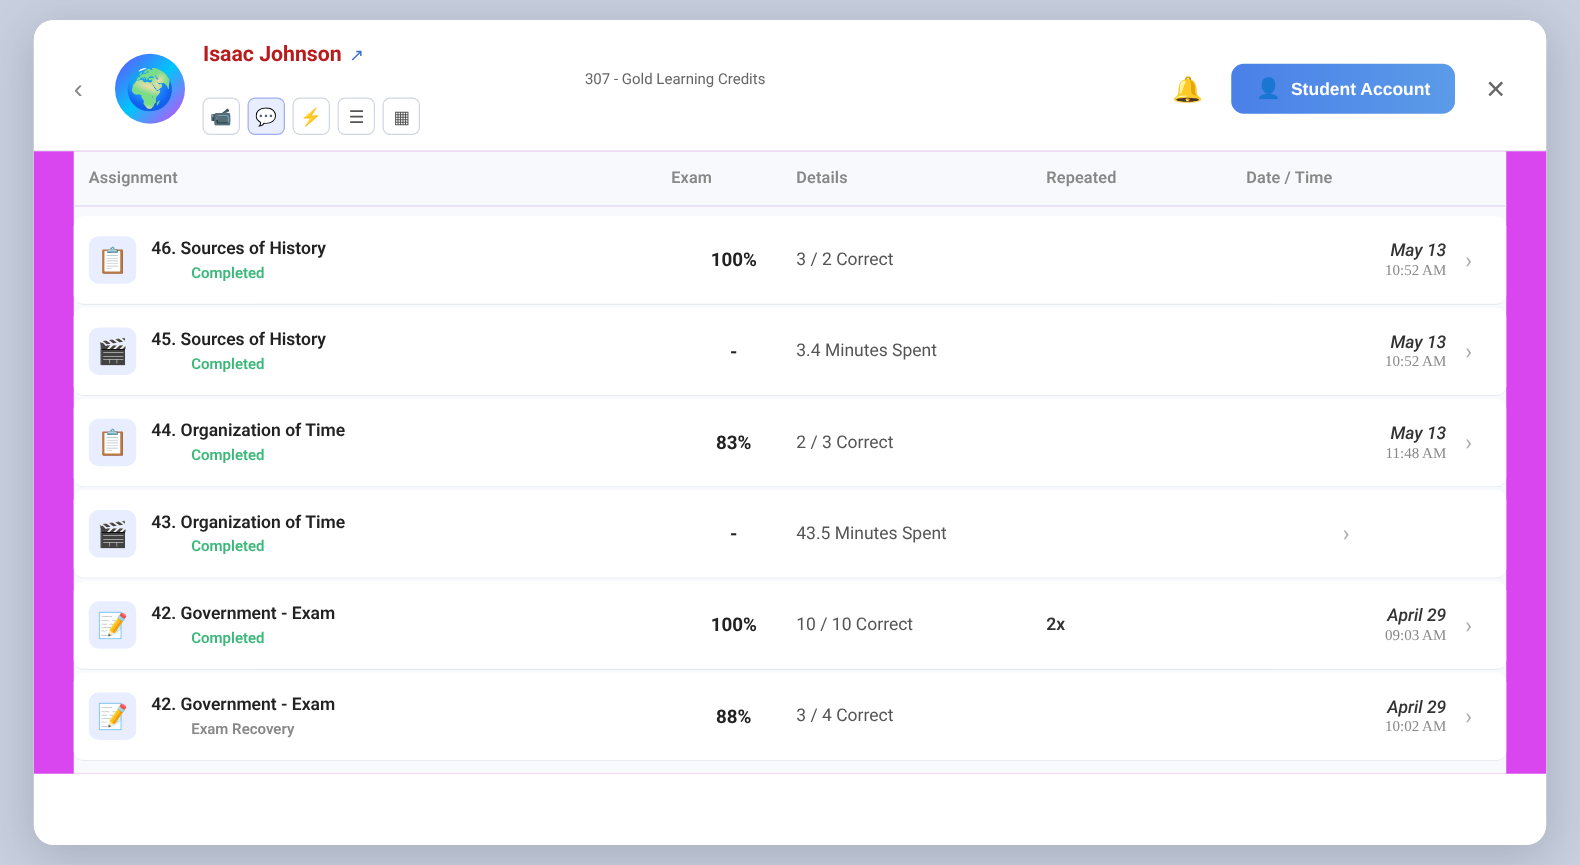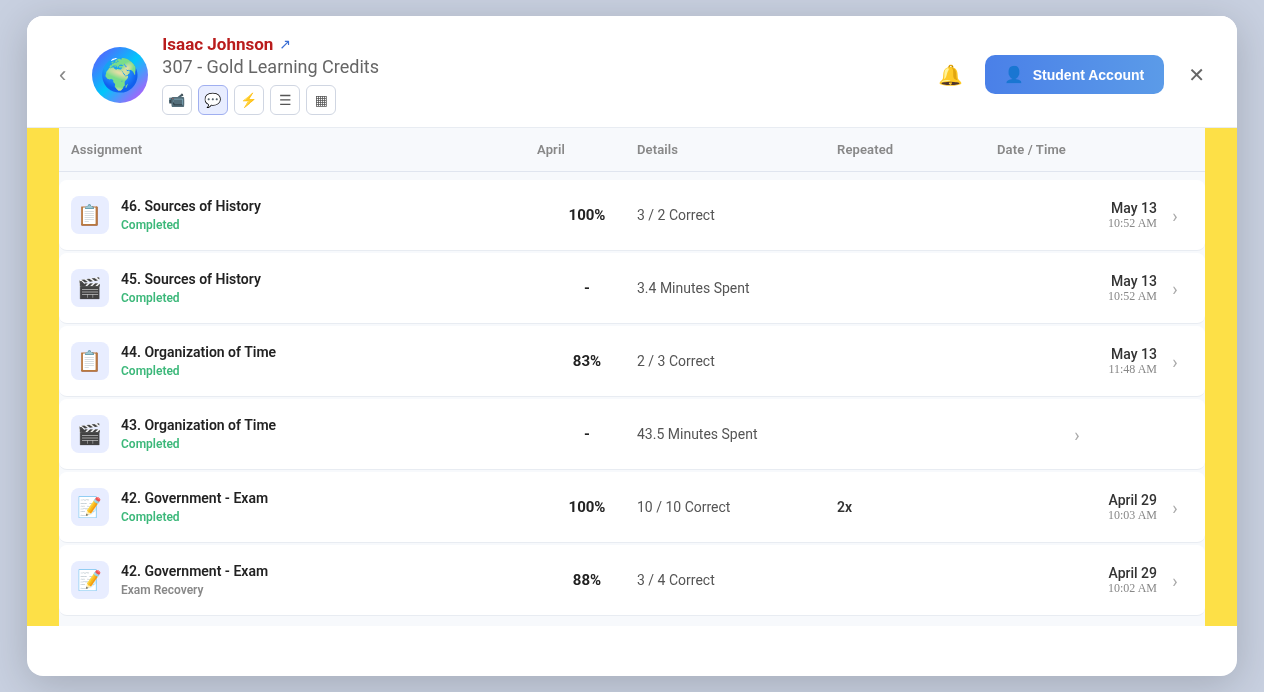--- a/index.html
+++ b/index.html
@@ -65,23 +65,24 @@
       font-size: 17px;
       font-weight: 700;
       color: #b91c1c;
     }
     .external-link-icon {
       color: #3b6fd4;
       font-size: 14px;
       cursor: pointer;
     }
     .user-credits {
-      font-size: 18px;
+      font-size: 12px;
       color: #666;
       margin-top: 2px;
+      text-align: center;
     }
     .user-tools {
       display: flex;
       gap: 6px;
       margin-top: 8px;
     }
     .tool-btn {
       width: 30px;
       height: 30px;
       border-radius: 6px;
@@ -130,21 +131,21 @@
     }
     .close-btn {
       background: none;
       border: none;
       cursor: pointer;
       font-size: 20px;
       color: #666;
       padding: 6px 8px;
     }
     .table-container {
-      background: #fde047;
+      background: #d946ef;
       padding: 0 32px;
     }
     .table-header {
       display: grid;
       grid-template-columns: 1fr 100px 200px 160px 160px 36px;
       padding: 14px 12px;
       border-bottom: 1.5px solid #e0e5ef;
       background: #f7f9fc;
     }
     .table-header-cell {
@@ -185,20 +186,21 @@
       font-size: 14px;
       font-weight: 600;
       color: #222;
     }
     .assignment-status {
       font-size: 12px;
       font-weight: 600;
       margin-top: 3px;
       display: inline-block;
       padding: 1px 0;
+      margin-left: 32px;
     }
     .status-completed { color: #3cb87a; }
     .status-exam-recovery { color: #888; }
     .score-cell {
       font-size: 15px;
       font-weight: 700;
       color: #222;
       text-align: center;
     }
     .details-cell {
@@ -212,20 +214,21 @@
     }
     .date-cell {
       display: flex;
       flex-direction: column;
       align-items: flex-end;
     }
     .date-main {
       font-size: 14px;
       color: #333;
       font-weight: 500;
+      font-style: italic;
     }
     .date-time {
       font-size: 12px;
       color: #888;
       font-family: Liberation Serif, serif;
     }
     .chevron-cell {
       display: flex;
       align-items: center;
       justify-content: center;
@@ -267,21 +270,21 @@
         <span class="student-account-icon">👤</span>
         <span>Student Account</span>
       </button>
       <button class="close-btn">✕</button>
     </div>
   </div>
 
   <div class="table-container">
     <div class="table-header">
       <div class="table-header-cell">Assignment</div>
-      <div class="table-header-cell">April</div>
+      <div class="table-header-cell">Exam</div>
       <div class="table-header-cell">Details</div>
       <div class="table-header-cell">Repeated</div>
       <div class="table-header-cell">Date / Time</div>
       <div class="table-header-cell"></div>
     </div>
 
     <div class="rows-wrapper">
 
       <div class="table-row">
         <div class="assignment-cell">
@@ -357,21 +360,21 @@
           <div class="assignment-details">
             <div class="assignment-name">42. Government - Exam</div>
             <span class="assignment-status status-completed">Completed</span>
           </div>
         </div>
         <div class="score-cell">100%</div>
         <div class="details-cell">10 / 10 Correct</div>
         <div class="repeated-cell">2x</div>
         <div class="date-cell">
           <span class="date-main">April 29</span>
-          <span class="date-time">10:03 AM</span>
+          <span class="date-time">09:03 AM</span>
         </div>
         <div class="chevron-cell">›</div>
       </div>
 
       <div class="table-row">
         <div class="assignment-cell">
           <div class="assignment-icon">📝</div>
           <div class="assignment-details">
             <div class="assignment-name">42. Government - Exam</div>
             <span class="assignment-status status-exam-recovery">Exam Recovery</span>

